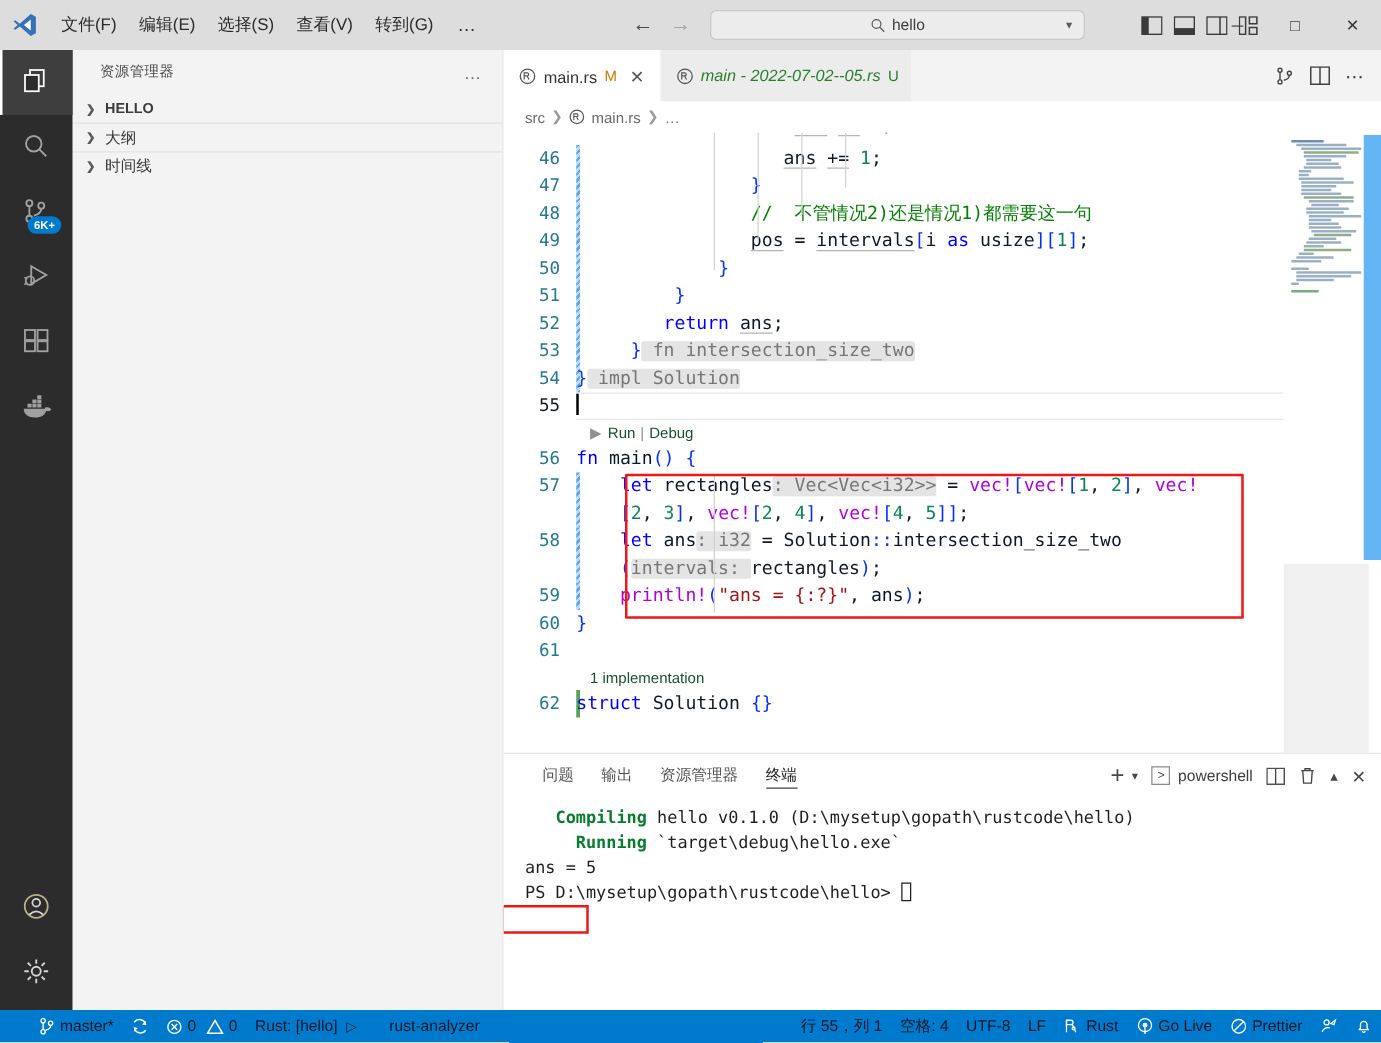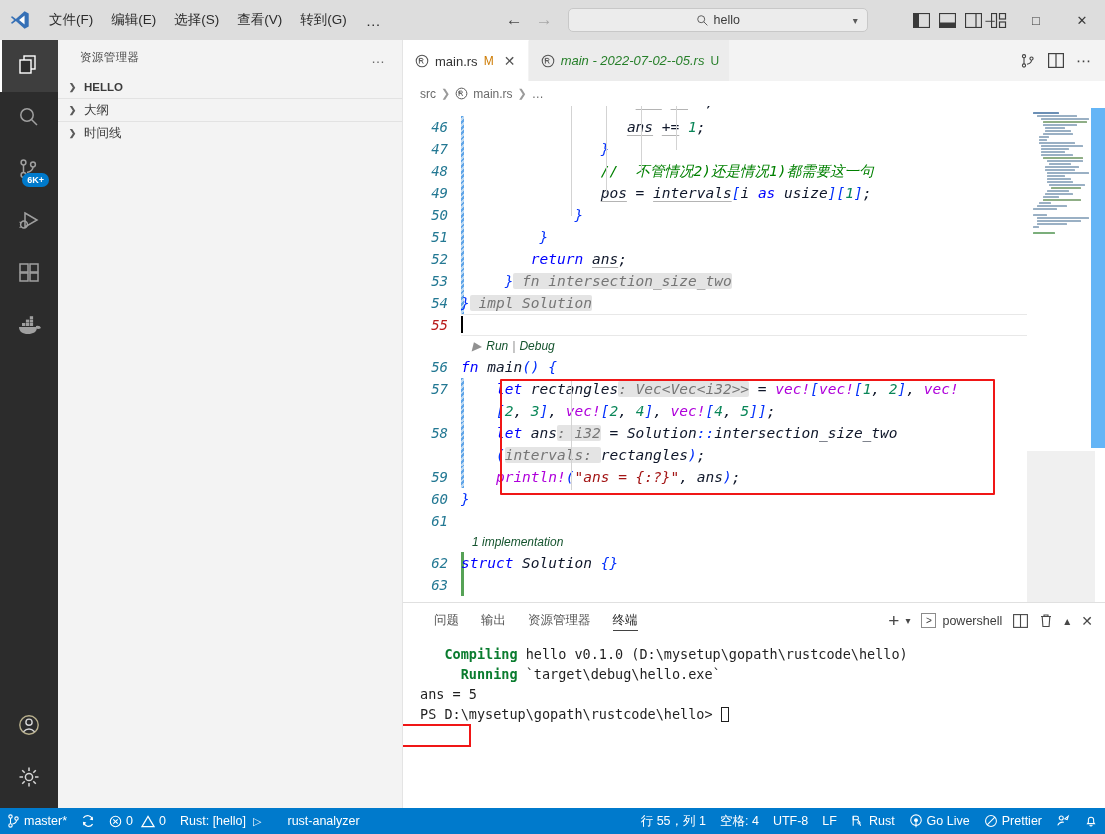--- a/index.html
+++ b/index.html
@@ -108,29 +108,29 @@
     font-size: 12px; color: #6a6a6a; background: #ffffff;
   }
   .bc-sep { color: #9a9a9a; font-size: 11px; }
 
   
   .codewrap { flex: 1; position: relative; display: flex; min-height: 0; background: #ffffff;
               overflow: hidden; }
   .code-scroll { flex: 1; position: relative; overflow: hidden; }
   .codelines {
     font-family: "DejaVu Sans Mono", "Liberation Mono", monospace;
-    font-size: 14.5px; line-height: 22px; position: relative; font-style: italic;
+    font-size: 14.5px; line-height: 22px; position: relative;
   }
   .cl { display: flex; height: 22px; align-items: center; position: relative; }
   .gutter {
     width: 58px; flex: 0 0 58px; text-align: right; padding-right: 13px;
     color: #237893; font-size: 14px; font-family: "DejaVu Sans Mono", monospace;
     user-select: none;
   }
-  .gutter.cur { color: #b91c1c; }
+  .gutter.cur { color: #0f172a; }
   .codetext { white-space: pre; flex: 1; position: relative; }
 
   
   .k  { color: #0000ff; }  
   .num{ color: #098658; }  
   .str{ color: #a31515; }  
   .cmt{ color: #008000; }  
   .mac{ color: #af00db; }  
   .pl { color: #0f172a; }  
   .pn { color: #0431fa; }  
@@ -194,21 +194,21 @@
     font-size: 13.5px; line-height: 20px; color: #1f1f1f; position: relative; overflow: hidden;
   }
   .t-green { color: #0a7c2f; font-weight: bold; }
   .t-block { display: inline-block; width: 8px; height: 15px; border: 1px solid #1f1f1f;
              vertical-align: -3px; }
   .redbox-term { position: absolute; border: 2px solid #f01616; }
 
   
   .statusbar {
     height: 26px; flex: 0 0 26px; background: #007acc; display: flex; align-items: center;
-    color: #ffffff; font-size: 12.5px;
+    color: #0f172a; font-size: 12.5px; padding-left: 24px;
   }
   .sb-left { display: flex; align-items: center; }
   .sb-right { margin-left: auto; display: flex; align-items: center; }
   .sb-it {
     display: flex; align-items: center; gap: 4px; padding: 0 7px; height: 26px; cursor: pointer;
     white-space: nowrap;
   }
   svg { display: block; }
 </style>
 </head>
@@ -562,25 +562,20 @@
             <div class="codelens">
               <span class="lens-link">1 implementation</span>
             </div>
 
             <div class="cl">
               <div class="chg-bar chg-add" style="height:22px;top:0;"></div>
               <div class="gutter">62</div>
               <div class="codetext"><span class="k">struct</span><span class="pl"> Solution </span><span class="pn">{}</span></div>
             </div>
 
-            <div class="cl">
-              <div class="chg-bar chg-add" style="height:22px;top:0;"></div>
-              <div class="gutter">63</div>
-              <div class="codetext"></div>
-            </div>
 
             <div class="indent-guide" style="left:168px;top:0;height:110px;"></div>
             <div class="indent-guide" style="left:203px;top:0;height:88px;"></div>
             <div class="indent-guide" style="left:238px;top:0;height:66px;"></div>
             <div class="indent-guide" style="left:273px;top:0;height:44px;"></div>
             <div class="indent-guide" style="left:168px;top:274px;height:110px;"></div>
 
             <div class="redbox" style="left:97px; top:273px; width:495px; height:116px;"></div>
           </div>
         </div>

